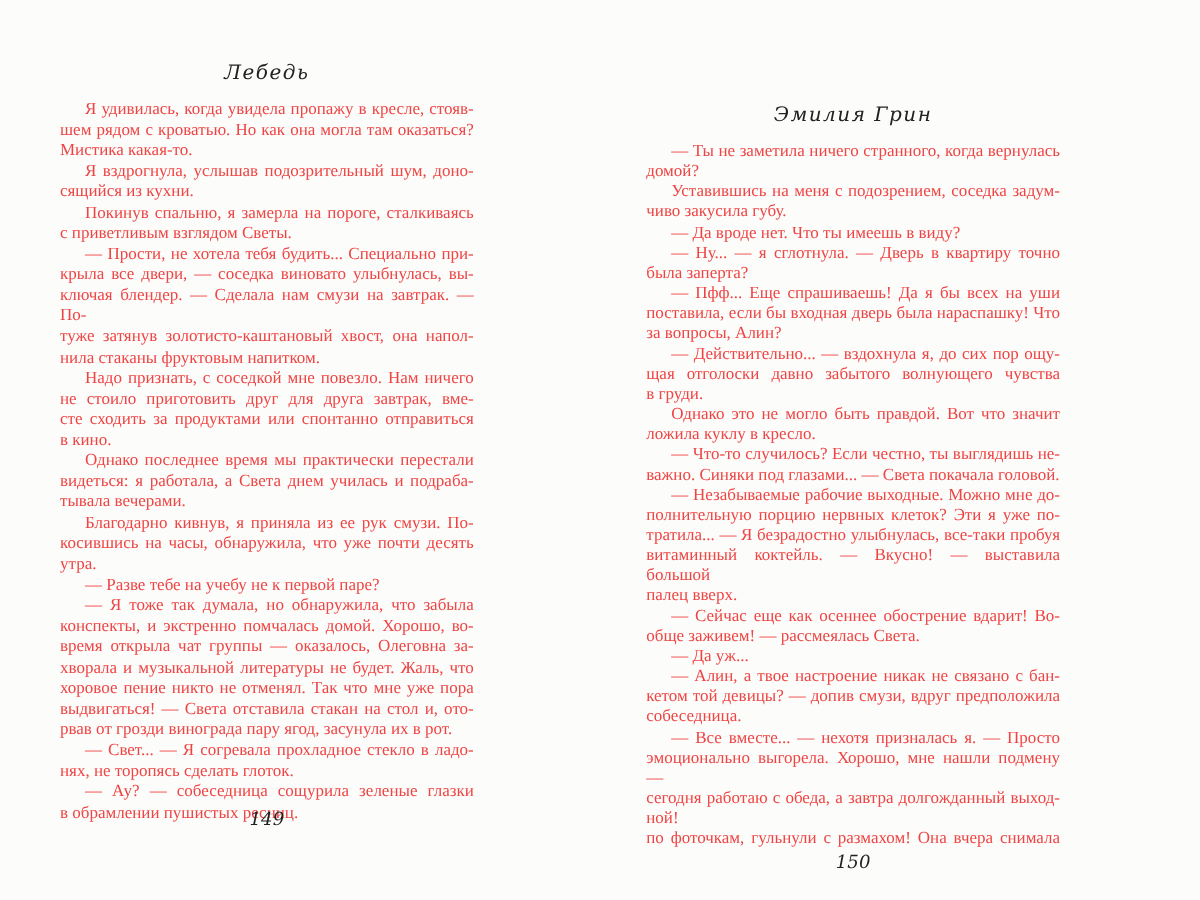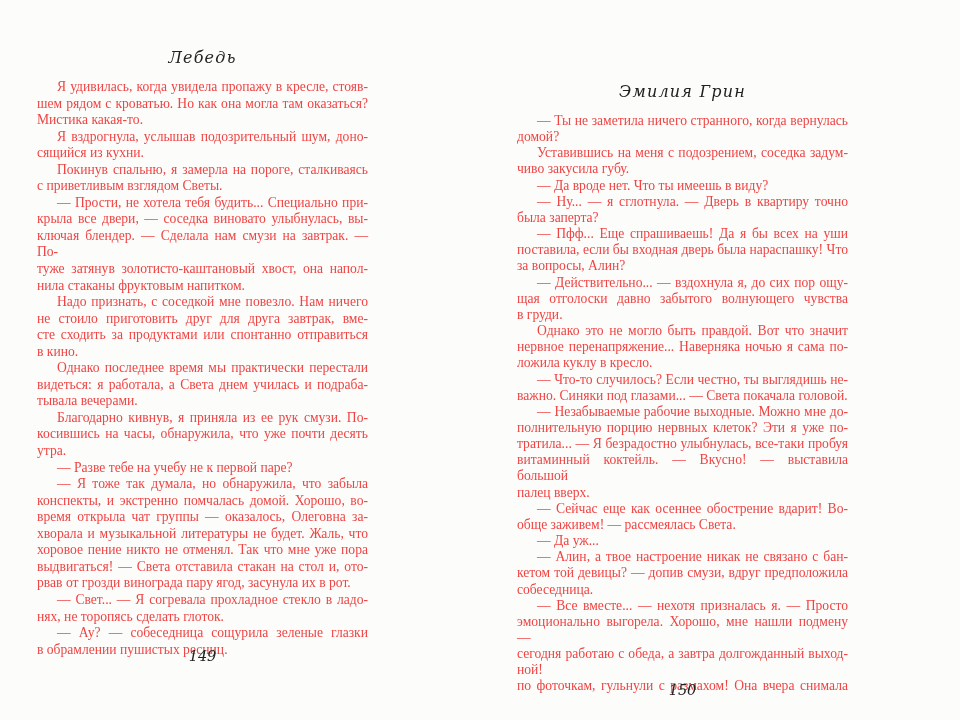--- a/index.html
+++ b/index.html
@@ -19,21 +19,21 @@
     width: 960px;
     height: 720px;
     background: #fcfcfa;
   }
   .page {
     position: absolute;
     top: 0;
     height: 720px;
     width: 331px;
   }
-  .page.left  { left: 37px; }
+  .page.left  { left: 48px; }
   .page.right { left: 517px; margin-top: 34px; }
 
   .running-head {
     position: absolute;
     top: 48px;
     left: 0;
     width: 100%;
     text-align: center;
     font-family: "DejaVu Serif", "Liberation Serif", serif;
     font-style: italic;
@@ -165,21 +165,20 @@
           <div class="line">поставила, если бы входная дверь была нараспашку! Что</div>
           <div class="line endline">за вопросы, Алин?</div>
         </div>
         <div class="para">
           <div class="line first">— Действительно... — вздохнула я, до сих пор ощу-</div>
           <div class="line">щая отголоски давно забытого волнующего чувства</div>
           <div class="line endline">в груди.</div>
         </div>
         <div class="para">
           <div class="line first">Однако это не могло быть правдой. Вот что значит</div>
-          <div class="line">нервное перенапряжение... Наверняка ночью я сама по-</div>
           <div class="line endline">ложила куклу в кресло.</div>
         </div>
         <div class="para">
           <div class="line first">— Что-то случилось? Если честно, ты выглядишь не-</div>
           <div class="line endline">важно. Синяки под глазами... — Света покачала головой.</div>
         </div>
         <div class="para">
           <div class="line first">— Незабываемые рабочие выходные. Можно мне до-</div>
           <div class="line">полнительную порцию нервных клеток? Эти я уже по-</div>
           <div class="line">тратила... — Я безрадостно улыбнулась, все-таки пробуя</div>

